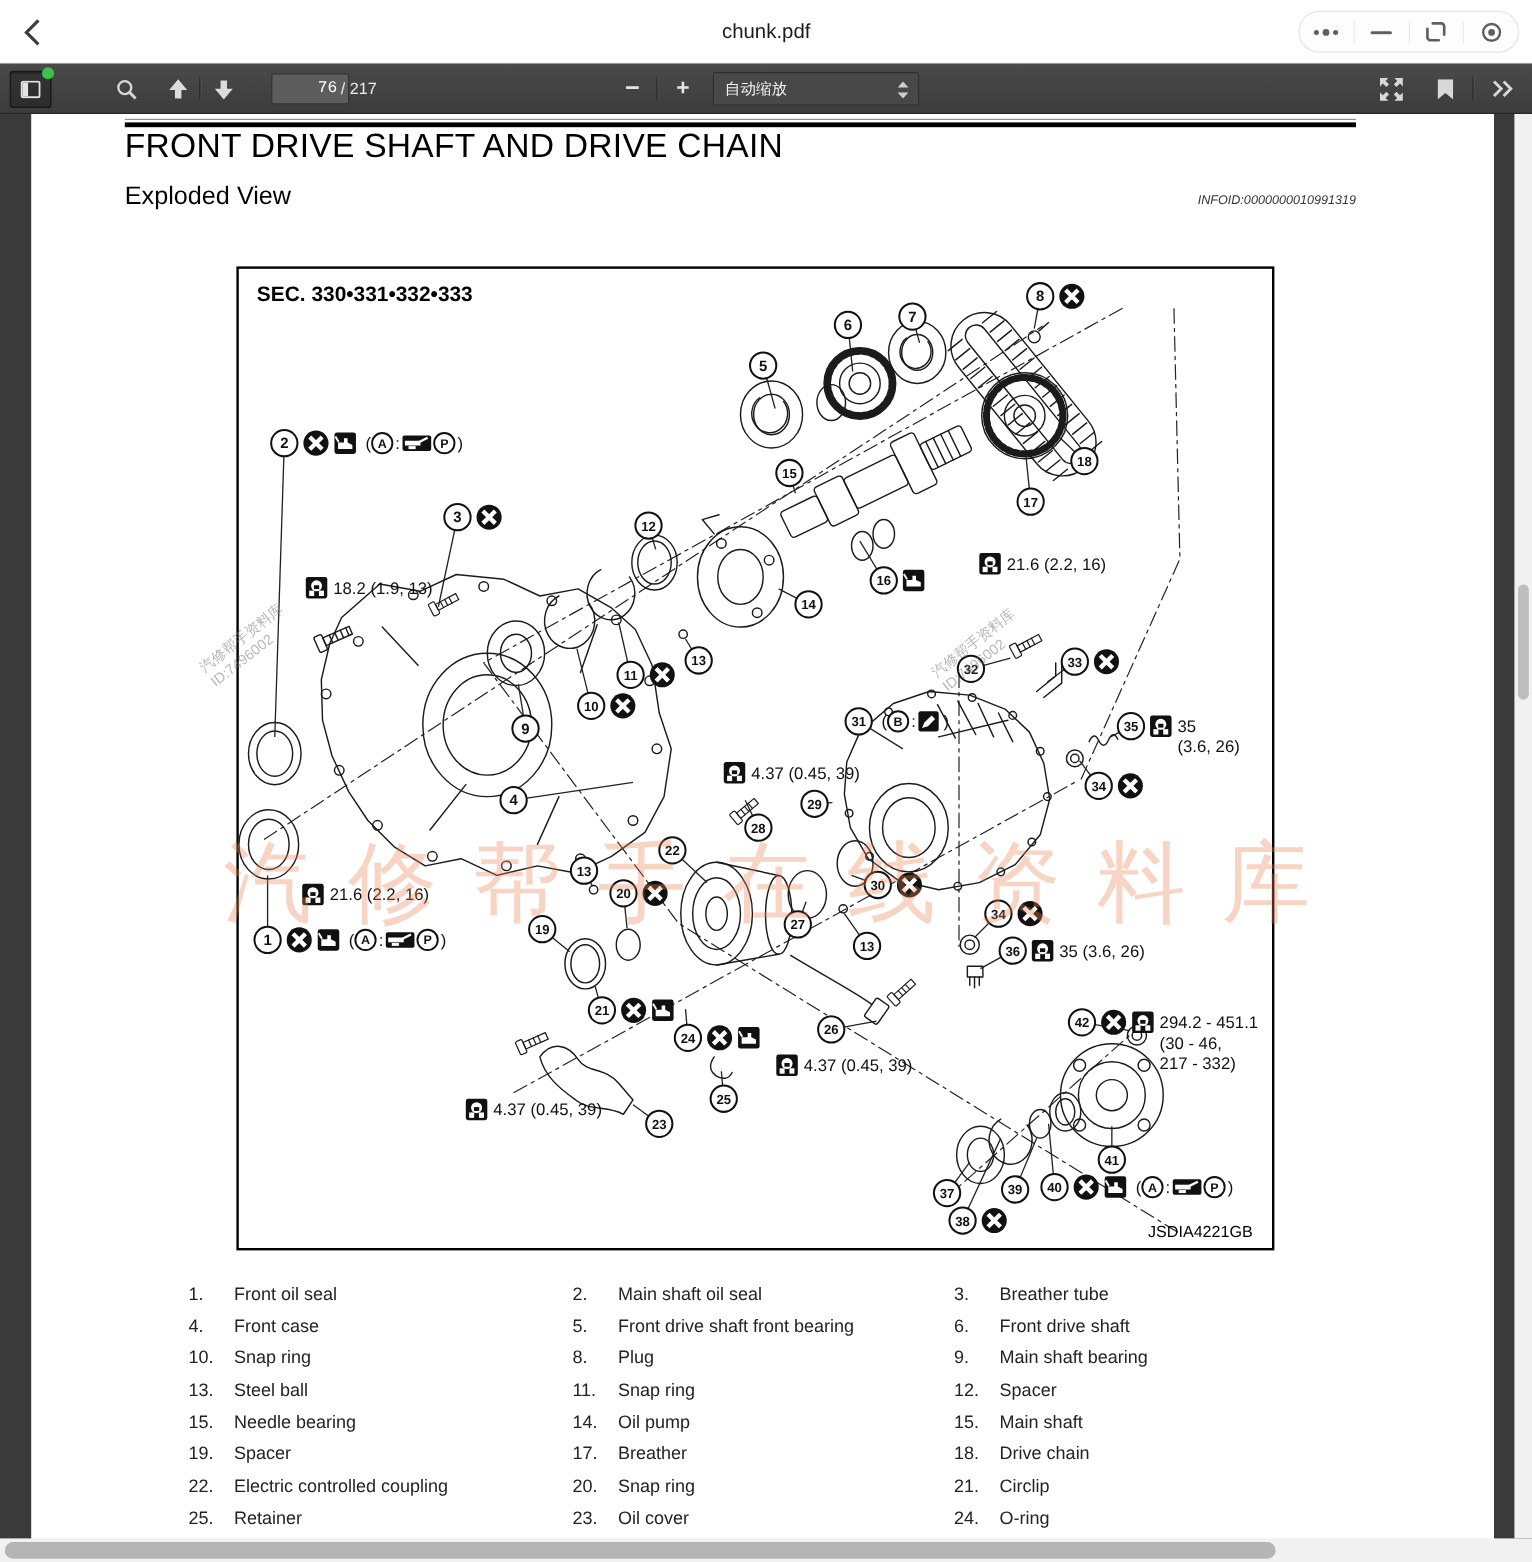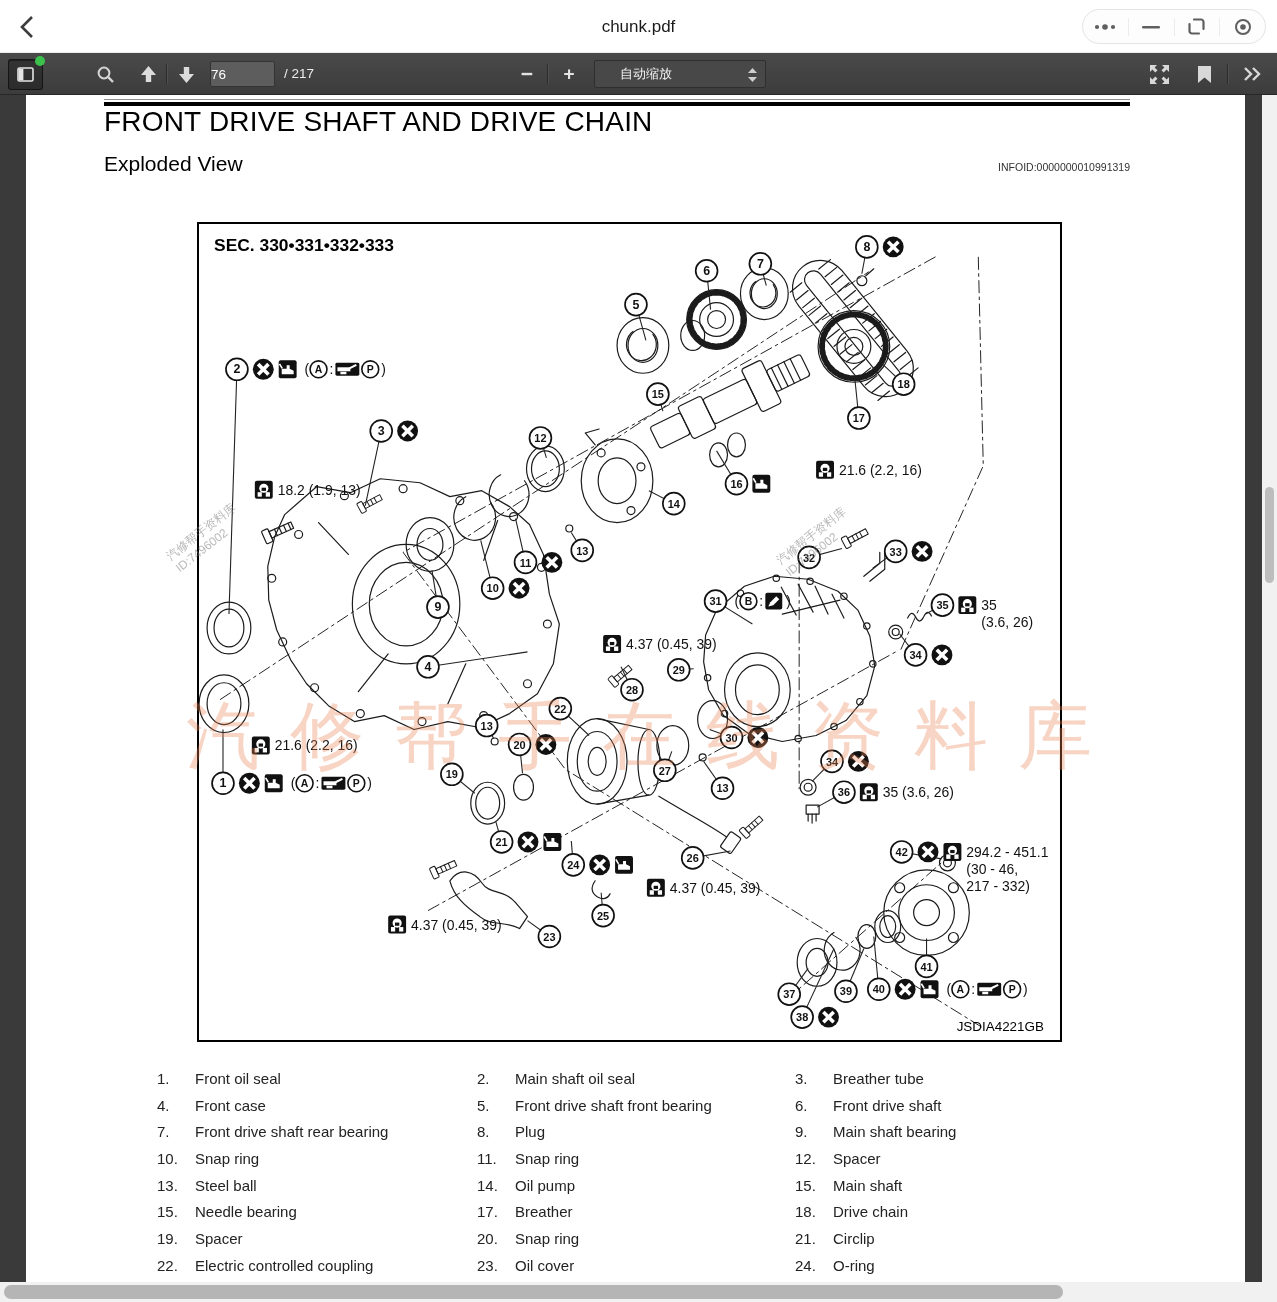--- a/index.html
+++ b/index.html
@@ -17,38 +17,38 @@
   .capsule .cdiv{width:1px;height:18px;background:#ececec}
   
   .toolbar{position:absolute;left:0;top:53px;width:1277px;height:42px;
     background:linear-gradient(#4a4a4a,#3c3c3c);border-bottom:1px solid #272727;z-index:50}
   .tb-btn{position:absolute;top:0;height:42px;display:flex;align-items:center;justify-content:center;cursor:pointer}
   .sidebar-btn{position:absolute;left:8px;top:6px;width:35px;height:31px;border-radius:3px;
     background:rgba(0,0,0,.28);border:1px solid rgba(0,0,0,.55);box-shadow:inset 0 1px 1px rgba(0,0,0,.4);
     display:flex;align-items:center;justify-content:center;cursor:pointer}
   .green-dot{position:absolute;right:-3px;top:-4px;width:10px;height:10px;border-radius:50%;background:#3cc14d}
   .tb-divider{position:absolute;top:11px;width:1px;height:20px;background:#2b2b2b;box-shadow:1px 0 0 rgba(255,255,255,.08)}
-  .page-input{position:absolute;left:210px;top:8px;width:65px;height:26px;background:#5d5d5d;
-    border:1px solid #333;border-radius:2px;color:#fff;font-size:13.5px;
-    padding-right:9px;font-family:Liberation Sans, sans-serif}
+  .page-input{position:absolute;left:226px;top:8px;width:65px;height:26px;background:#5d5d5d;
+    border:1px solid #333;border-radius:2px;color:#fff;font-size:13.5px;text-align:right;
+    padding-right:9px;font-family:Liberation Mono, monospace}
   .page-total{position:absolute;left:284px;top:0;height:42px;line-height:42px;color:#ececec;font-size:13.5px}
   .zoom-minus{left:512px;width:30px;color:#e3e3e3;font-size:21px;font-weight:bold}
   .zoom-plus{left:554px;width:30px;color:#e3e3e3;font-size:19px;font-weight:bold}
   .zoom-select{position:absolute;left:594px;top:7px;width:172px;height:28px;background:#484848;
     border:1px solid #2f2f2f;border-radius:2px;color:#f2f2f2;font-size:13px;line-height:26px;
-    padding-left:25px;cursor:pointer}
+    padding-left:9px;cursor:pointer}
   .sel-arrows{position:absolute;right:8px;top:7px}
   
   .viewer{position:absolute;left:0;top:95px;width:1277px;height:1207px;background:#3a3a3a;overflow:hidden}
   .page{position:absolute;left:26px;top:0;width:1219px;height:1400px;background:#ffffff;overflow:hidden}
   .rule-thin{position:absolute;left:78px;top:4px;width:1026px;height:1px;background:#909090}
   .rule-thick{position:absolute;left:78px;top:7px;width:1026px;height:4px;background:#000}
   .doc-title{position:absolute;left:78px;top:11px;font-size:28px;color:#000;letter-spacing:.2px;white-space:nowrap}
   .doc-sub{position:absolute;left:78px;top:57px;font-size:21px;color:#000}
-  .infoid{position:absolute;right:115px;top:66px;font-size:10.5px;color:#333}
+  .infoid{position:absolute;right:115px;top:66px;font-size:10.5px;font-style:italic;color:#333}
   .figure-box{position:absolute;left:171px;top:127px;width:865px;height:820px;border:2px solid #000;background:#fff}
   
   .parts{position:absolute;left:0;top:971px;width:1219px;font-size:15px;color:#232323}
   .parts-col{position:absolute;top:0}
   .parts-col.c1{left:131px;width:310px}
   .parts-col.c2{left:451px;width:310px}
   .parts-col.c3{left:769px;width:310px}
   .part-row{height:26.7px;line-height:26.7px;white-space:nowrap}
   .part-num{display:inline-block;width:38px}
   
@@ -753,21 +753,20 @@
 
         <text x="15" y="27" class="sec-label">SEC. 330•331•332•333</text>
         <text x="849" y="811" text-anchor="end" class="fig-id">JSDIA4221GB</text>
       </svg>
     </div>
 
     <div class="parts">
       <div class="parts-col c1">
           <div class="part-row"><span class="part-num">1.</span><span>Front oil seal</span></div>
           <div class="part-row"><span class="part-num">4.</span><span>Front case</span></div>
-          <div class="part-row"><span class="part-num">7.</span><span>Front drive shaft rear bearing</span></div>
           <div class="part-row"><span class="part-num">10.</span><span>Snap ring</span></div>
           <div class="part-row"><span class="part-num">13.</span><span>Steel ball</span></div>
           <div class="part-row"><span class="part-num">15.</span><span>Needle bearing</span></div>
           <div class="part-row"><span class="part-num">19.</span><span>Spacer</span></div>
           <div class="part-row"><span class="part-num">22.</span><span>Electric controlled coupling</span></div>
           <div class="part-row"><span class="part-num">25.</span><span>Retainer</span></div>
         </div>
       <div class="parts-col c2">
           <div class="part-row"><span class="part-num">2.</span><span>Main shaft oil seal</span></div>
           <div class="part-row"><span class="part-num">5.</span><span>Front drive shaft front bearing</span></div>

